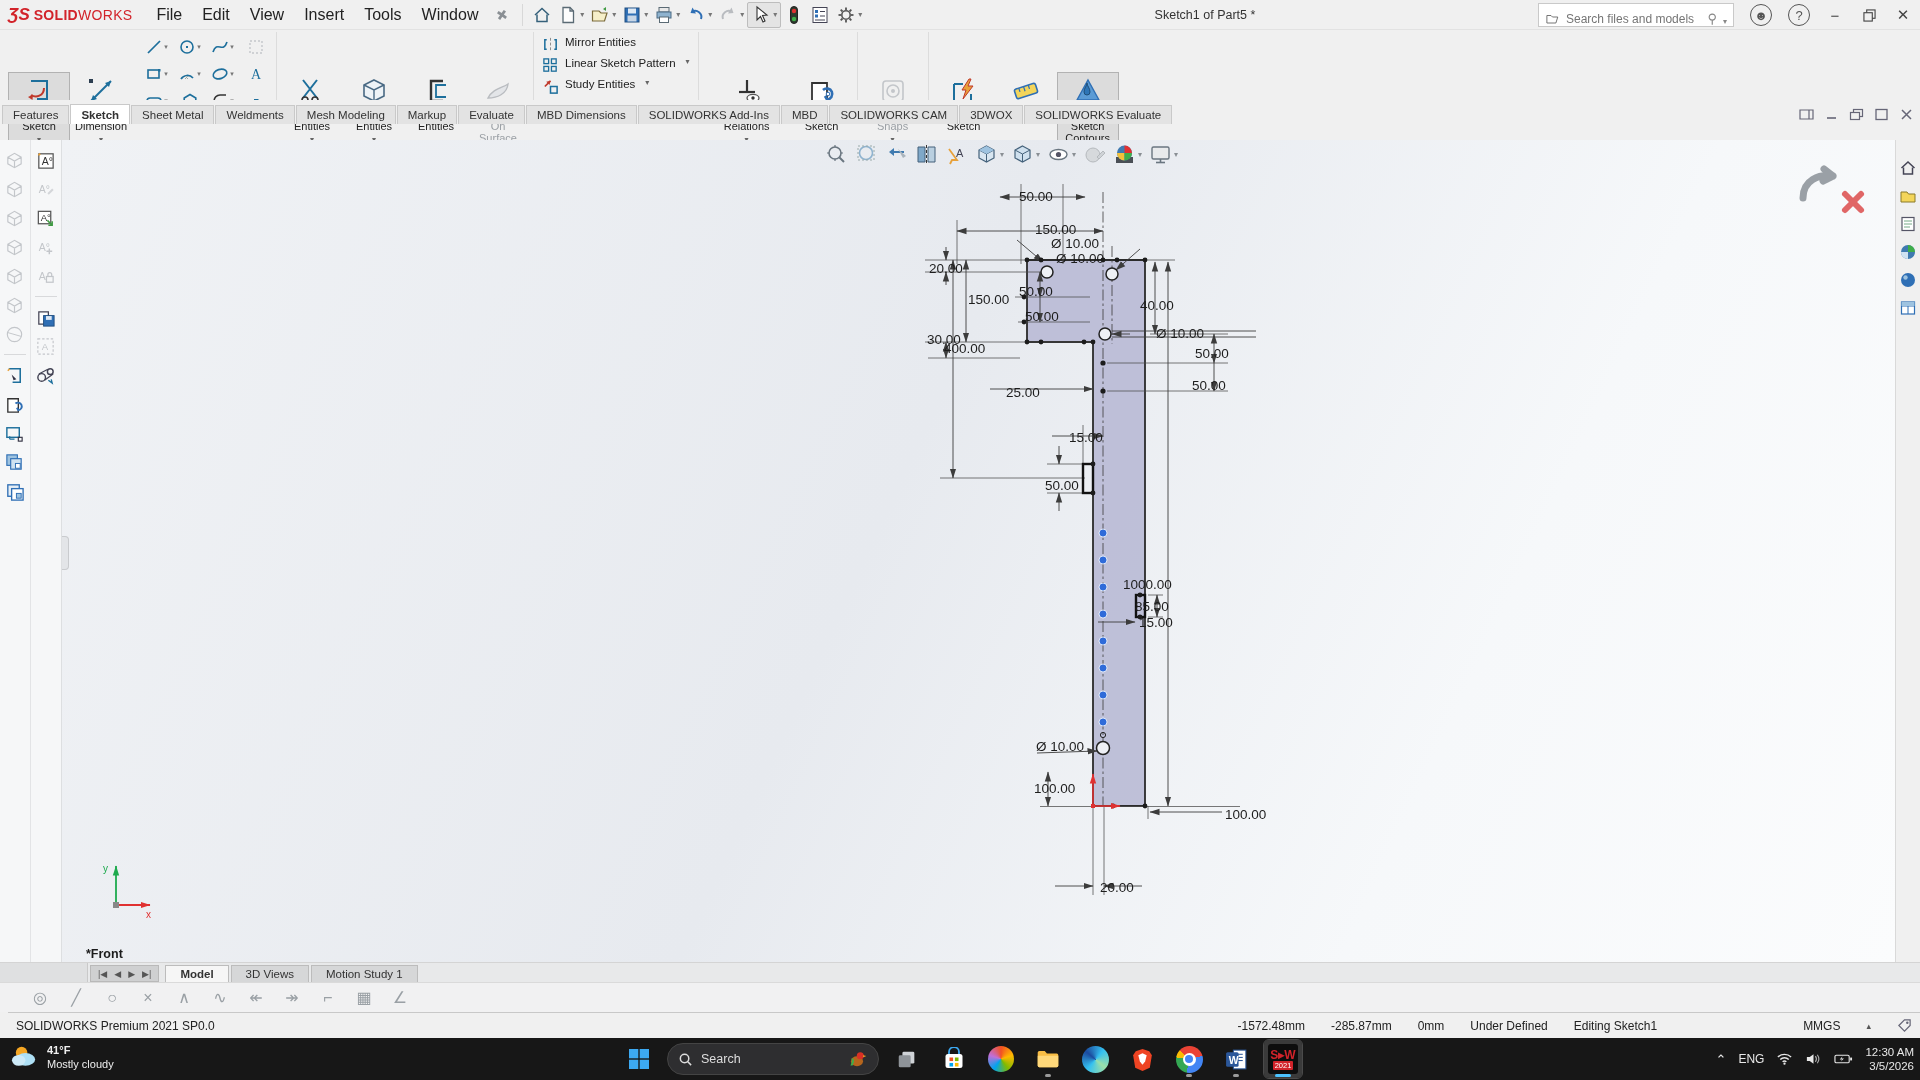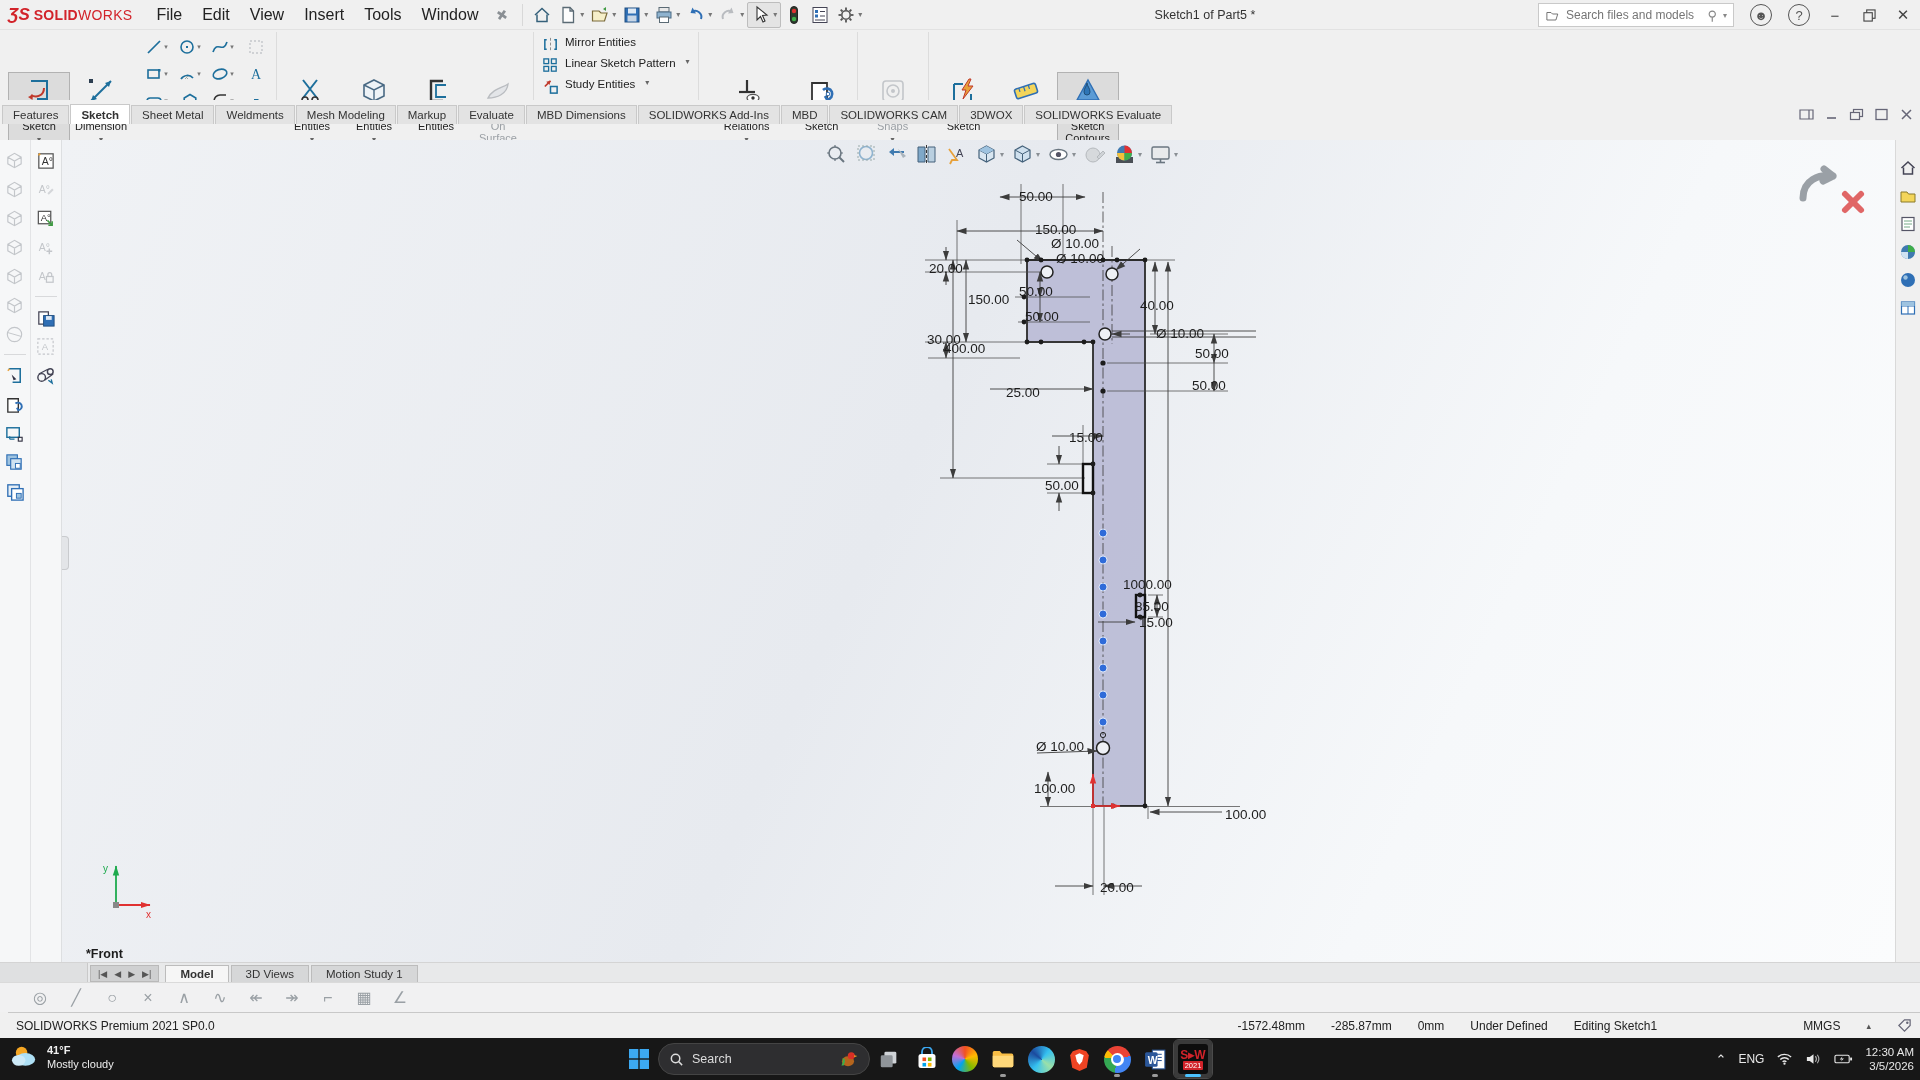--- a/index.html
+++ b/index.html
@@ -11,21 +11,21 @@
   #logo .t1{color:#d2232a;font-weight:bold;font-size:14px;letter-spacing:.3px;}
   #logo .t2{color:#d2232a;font-size:14px;letter-spacing:.3px;}
   .menu-item{padding:16px 10px;line-height:30px;font-size:16px;}
   .pin{color:#8a8f94;margin:0 8px;font-size:14px;transform:rotate(35deg);display:inline-block;}
   .qsep{width:1px;height:22px;background:#d8d8d8;margin:0 6px;}
   .qbtn{display:flex;align-items:center;padding:2px 3px;border-radius:2px;}
   .qbtn svg{width:20px;height:20px;}
   .qbtn .dd{font-size:8px;color:#777;margin-left:2px;}
   .qbtn.sel{background:#e4e4e4;border:1px solid #bdbdbd;}
   #doc-title{position:absolute;left:1050px;width:310px;text-align:center;font-size:12.5px;color:#333;top:8px;}
-  #searchbox{position:absolute;right:186px;top:3px;width:196px;height:24px;background:#fff;border:1px solid #c9c9c9;display:flex;align-items:center;padding:0 6px;gap:6px;}
+  #searchbox{position:absolute;right:186px;top:3px;width:196px;height:24px;background:#fff;border:1px solid #c9c9c9;display:flex;align-items:flex-end;padding:0 6px;gap:6px;}
   #searchbox input{border:none;outline:none;flex:1;font-size:12px;color:#555;font-family:"Liberation Sans",sans-serif;background:transparent;min-width:0;}
   #searchbox .mag{color:#888;font-size:13px;}
   .titlebar-right{position:absolute;right:0;top:0;height:30px;display:flex;align-items:center;}
   .tb-circle{width:22px;height:22px;border:1.4px solid #555;border-radius:50%;display:flex;align-items:center;justify-content:center;color:#555;font-size:13px;margin:0 8px;}
   .winbtn{width:34px;height:30px;display:flex;align-items:center;justify-content:center;color:#444;font-size:15px;}
   
   #ribbon{position:absolute;top:30px;left:0;right:0;height:86px;background:#f0f0f0;display:flex;align-items:stretch;padding:2px 0 0 4px;border-bottom:1px solid #d9d9d9;}
   .rgroup{display:flex;align-items:flex-start;padding:2px 4px;border-right:1px solid #dcdcdc;}
   .rgroup.noline{border-right:none;}
   .rb{display:flex;flex-direction:column;align-items:center;width:62px;padding:3px 8px 0;text-align:center;font-size:11px;line-height:12.5px;color:#222;border:1px solid transparent;margin-top:38px;}
@@ -79,21 +79,21 @@
   #shortcutbar{position:absolute;bottom:68px;left:0;right:0;height:30px;background:#f1f1f2;border-top:1px solid #dadada;display:flex;align-items:center;gap:16px;padding-left:30px;color:#9aa0a5;font-size:16px;}
   #shortcutbar span{width:20px;text-align:center;}
   
   #statusbar{position:absolute;bottom:42px;left:8px;right:0;height:26px;background:#f0f0f0;border-top:1px solid #c8c8c8;display:flex;align-items:center;padding:0 8px;font-size:12px;color:#222;}
   #status-right{margin-left:auto;display:flex;align-items:center;gap:26px;}
   #status-right .gap-big{margin-left:120px;}
   
   #taskbar{position:absolute;bottom:0;left:0;right:0;height:42px;background:#171717;color:#e8e8e8;}
   #weather{position:absolute;left:10px;top:4px;display:flex;align-items:center;gap:8px;}
   #weather .wt{font-size:11px;line-height:14px;color:#eee;}
-  #tb-center{position:absolute;left:620px;top:2px;display:flex;align-items:center;height:38px;}
+  #tb-center{position:absolute;left:620px;top:2px;display:flex;align-items:center;gap:9px;height:38px;}
   .tapp{width:38px;height:38px;border-radius:5px;display:flex;align-items:center;justify-content:center;position:relative;}
   .tapp .dot{position:absolute;bottom:1px;left:50%;transform:translateX(-50%);width:6px;height:3px;border-radius:2px;background:#9a9a9a;}
   .tapp.active{background:#3a3a3a;outline:1px solid #4a4a4a;}
   .tapp.active .dot{width:16px;background:#4cc2ff;}
   #search-pill{width:212px;height:32px;background:#2e2e30;border:1px solid #444;border-radius:16px;display:flex;align-items:center;padding:0 10px;gap:8px;color:#ddd;font-size:12.5px;}
   #tb-tray{position:absolute;right:6px;top:0;height:42px;display:flex;align-items:center;gap:12px;font-size:12px;}
   #clock{text-align:right;font-size:11.5px;line-height:14px;}
   svg{display:block;}
 </style>
 </head>

